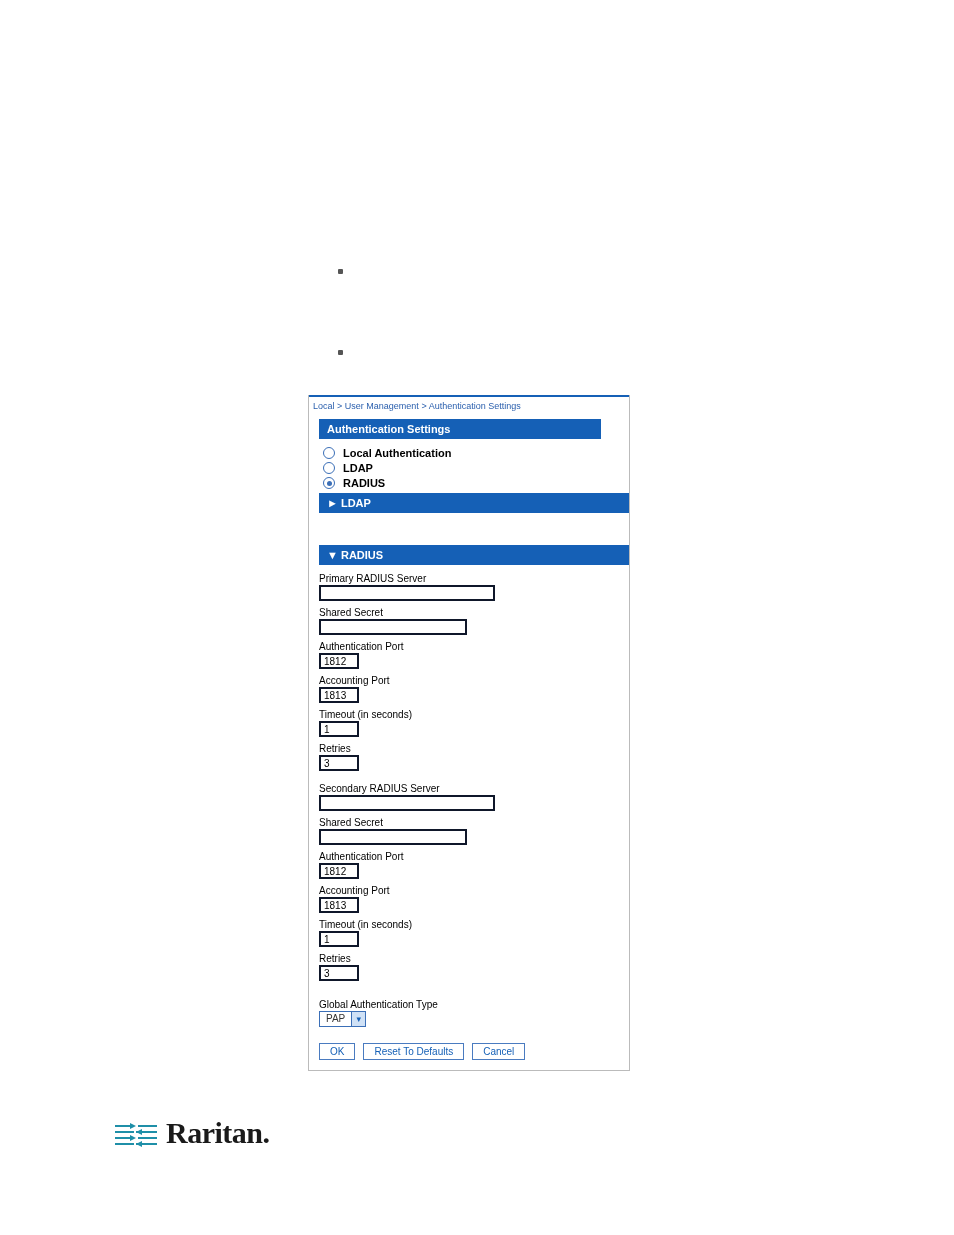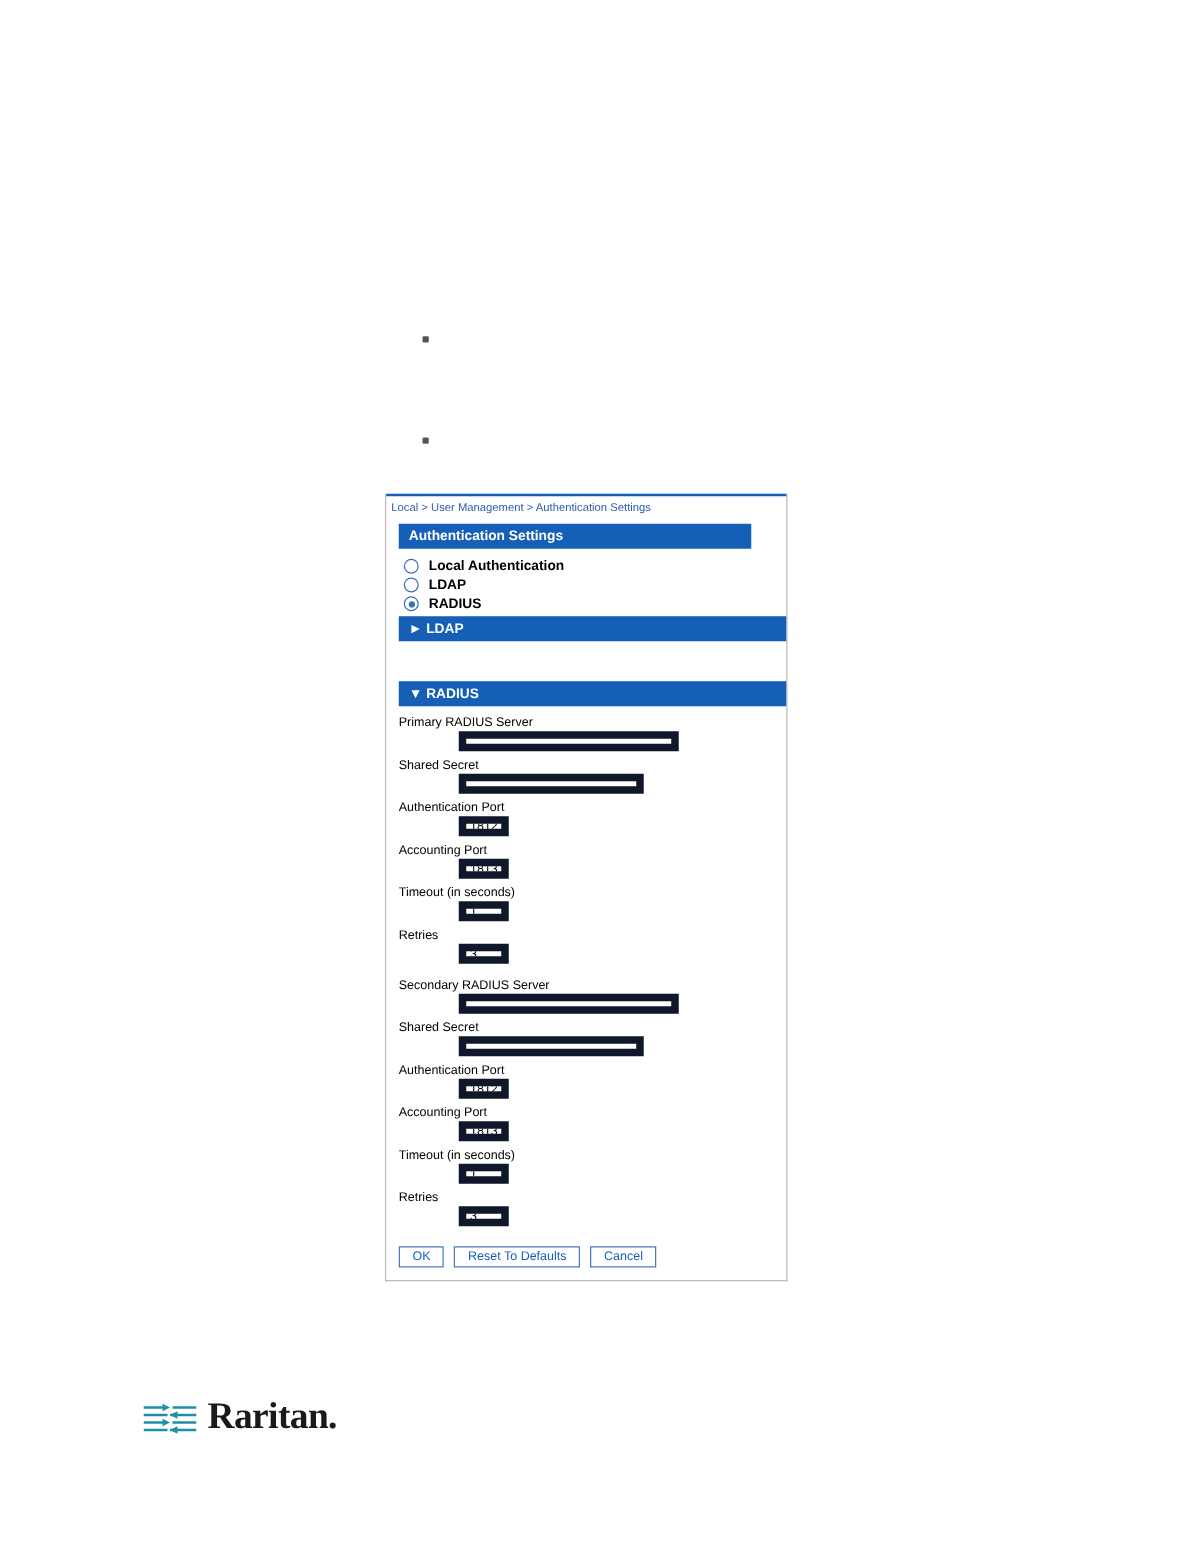--- a/index.html
+++ b/index.html
@@ -66,23 +66,22 @@
     gap: 8px;
   }
   .radio { width:12px; height:12px; border:1px solid #3b6fb7; border-radius:50%; display:inline-flex; align-items:center; justify-content:center; flex-shrink:0; }
   .radio.checked::after { content:""; width:5px; height:5px; background:#3b6fb7; border-radius:50%; display:block; }
   .section-head { width: 310px; margin-left:10px; margin-top:6px; }
   .form-block { margin: 6px 0 6px 10px; }
   .form-block label { display:block; font-weight:normal; font-size:10px; color:#000; margin-bottom:1px; }
   .form-block input[type="text"] {
     font-size: 10px;
     padding: 1px 3px;
-    border: 6px solid #0f172a;
+    border: 2px solid #0f172a;
     height: 16px;
-    margin-left: 48px;
   }
   .w-long { width: 176px; }
   .w-med { width: 148px; }
   .w-short { width: 40px; }
   .select-wrap {
     display: inline-flex;
     align-items: stretch;
     border: 1px solid #3b6fb7;
     height: 16px;
     font-size: 10px;
@@ -199,20 +198,27 @@
     </div>
     <div class="form-block">
       <label>Timeout (in seconds)</label>
       <input type="text" class="w-short" value="1" style="">
     </div>
     <div class="form-block">
       <label>Retries</label>
       <input type="text" class="w-short" value="3" style="">
     </div>
 
+    <div class="form-block" style="margin-top:18px;">
+      <label>Global Authentication Type</label>
+      <div class="select-wrap">
+        <span class="select-val">PAP</span>
+        <span class="select-btn">▾</span>
+      </div>
+    </div>
 
     <div class="actions">
       <button class="btn">OK</button>
       <button class="btn">Reset To Defaults</button>
       <button class="btn">Cancel</button>
     </div>
   </div>
 
   <div class="logo">
     <span class="logo-icon">

